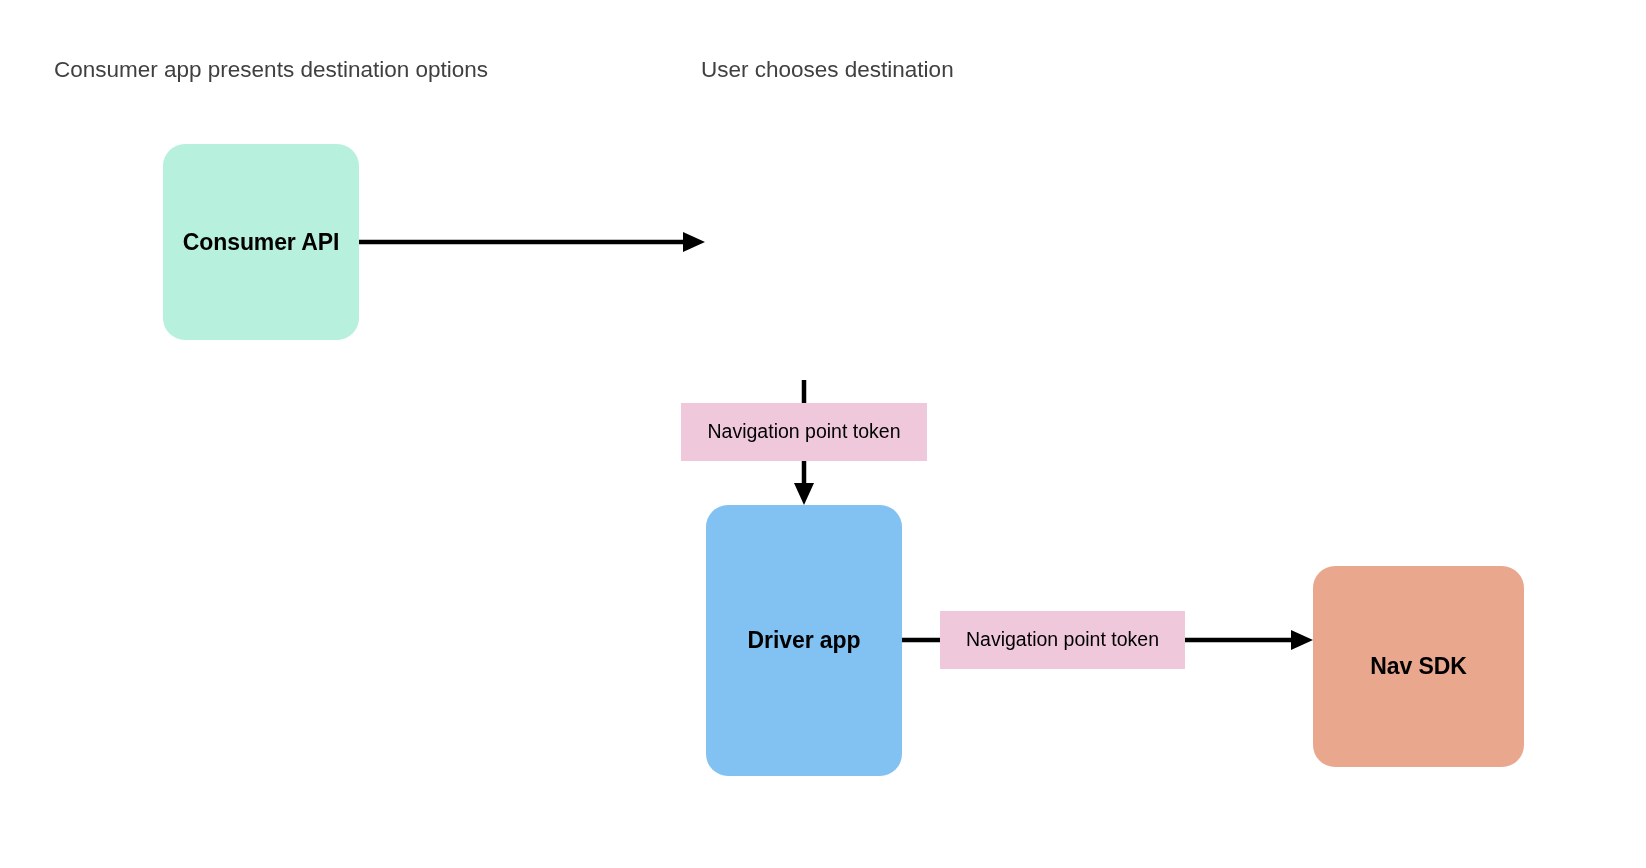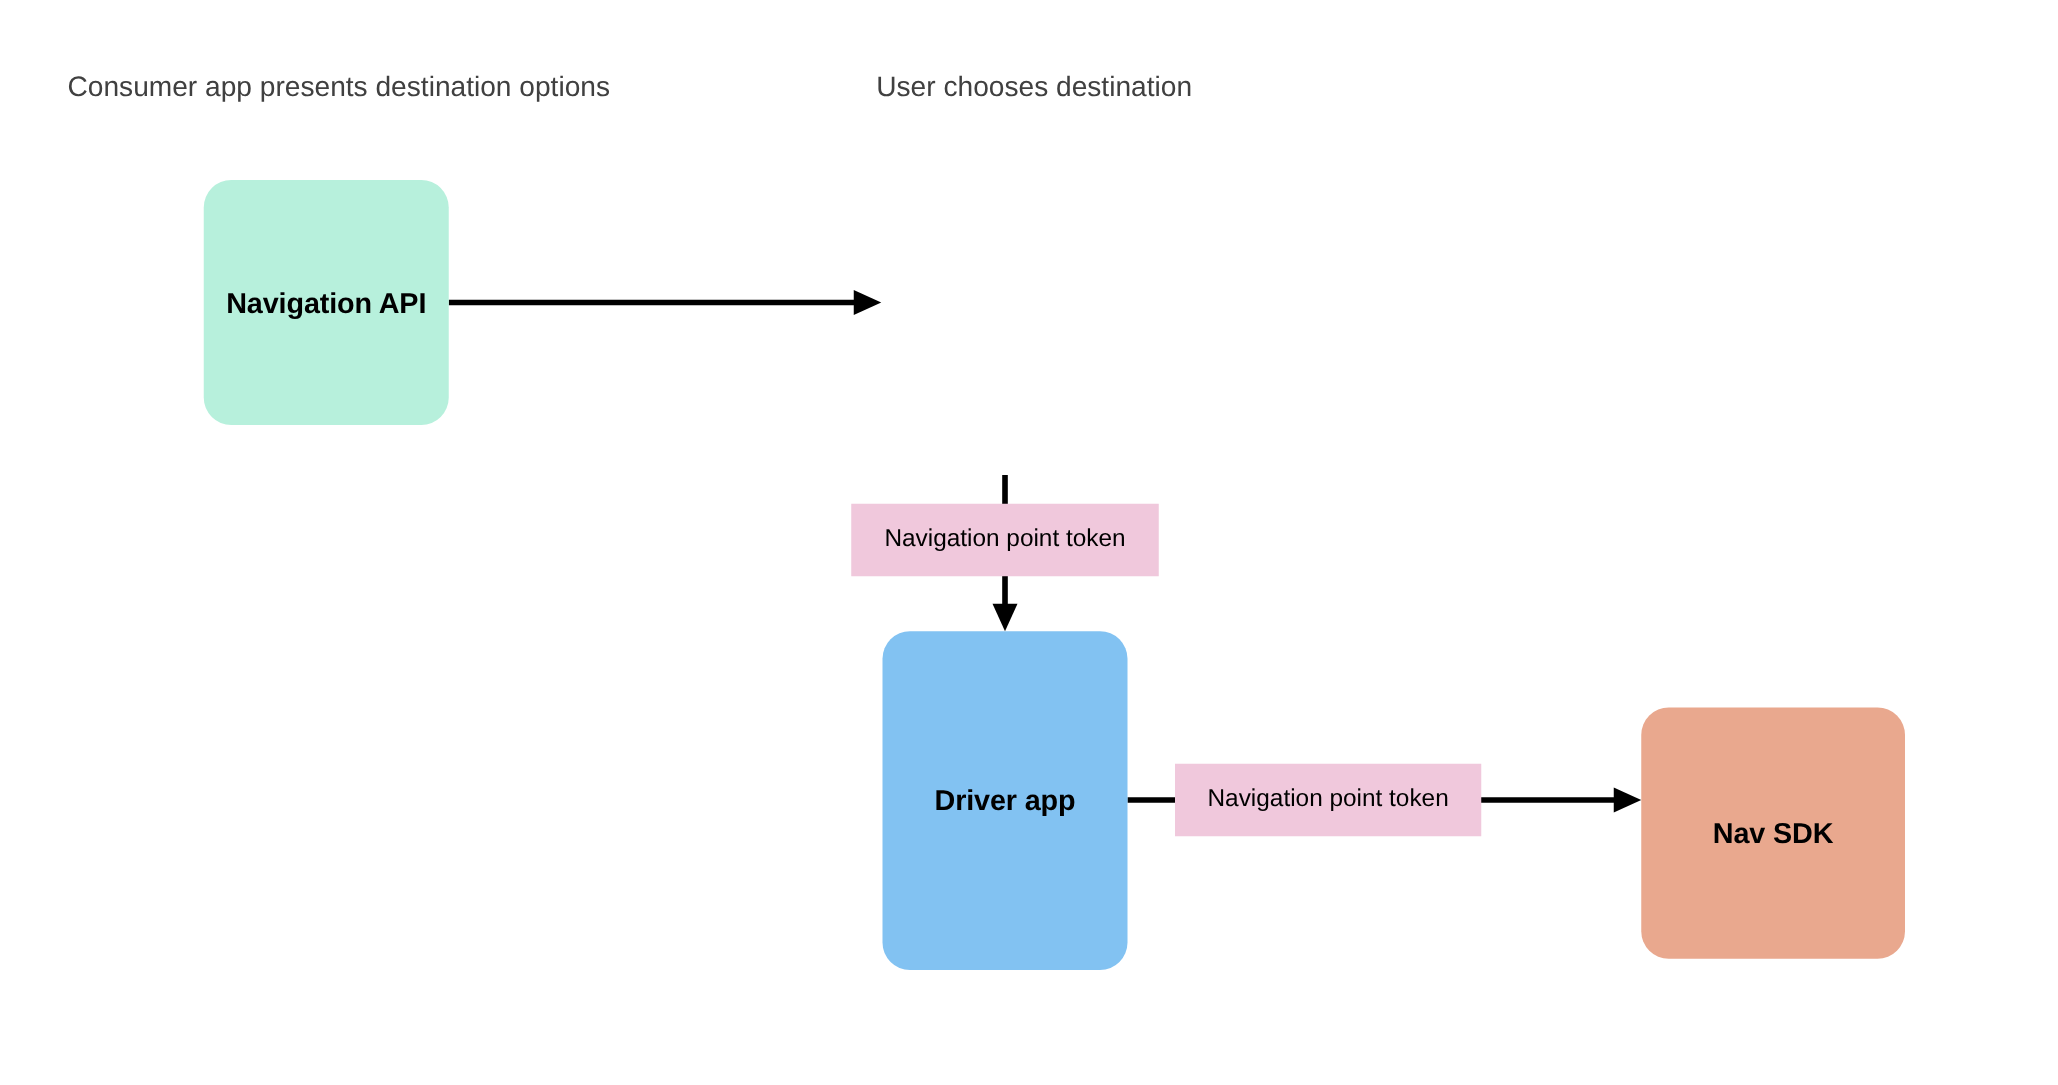--- a/index.html
+++ b/index.html
@@ -135,21 +135,21 @@
       <polygon class="edge-head" points="804,505 794,483 814,483"></polygon>
     </g>
 
     <g>
       <line class="edge-line" x1="902" y1="640" x2="1297" y2="640"></line>
       <polygon class="edge-head" points="1313,640 1291,630 1291,650"></polygon>
     </g>
   </svg>
 
   <div class="node" id="node-geocoding">
-    <span class="node-label">Navigation API</span>
+    <span class="node-label">Consumer API</span>
   </div>
 
 
   <div class="node" id="node-driver">
     <span class="node-label">Driver app</span>
   </div>
 
   <div class="node" id="node-navsdk">
     <span class="node-label">Nav SDK</span>
   </div>

